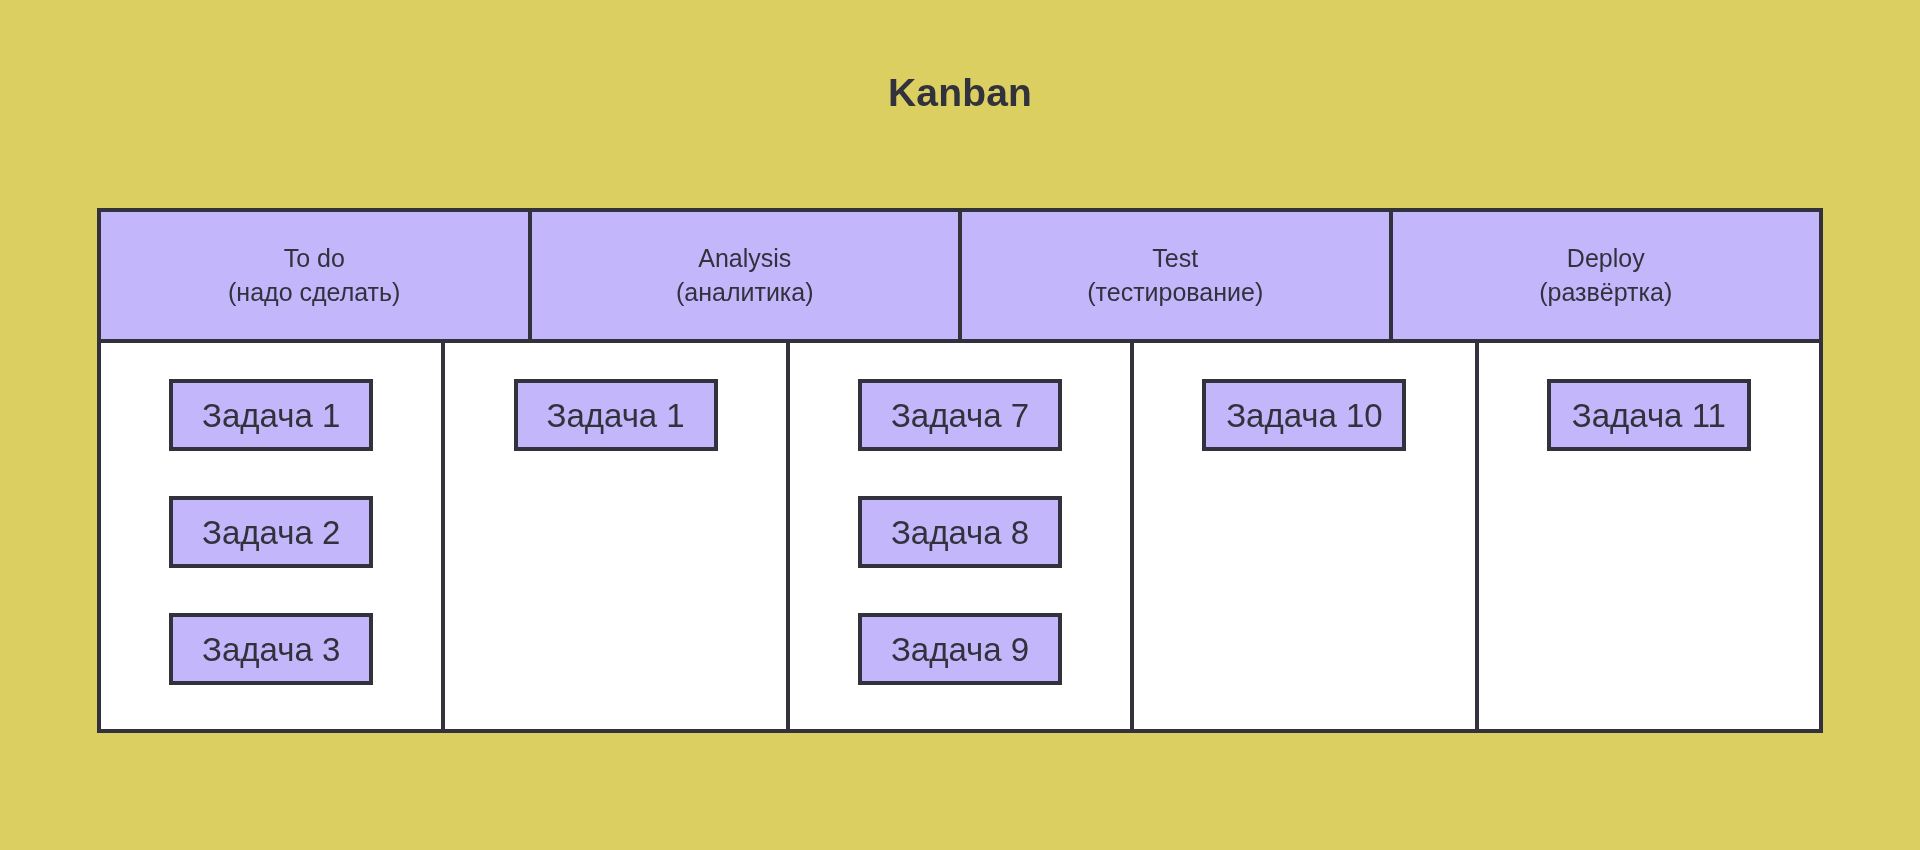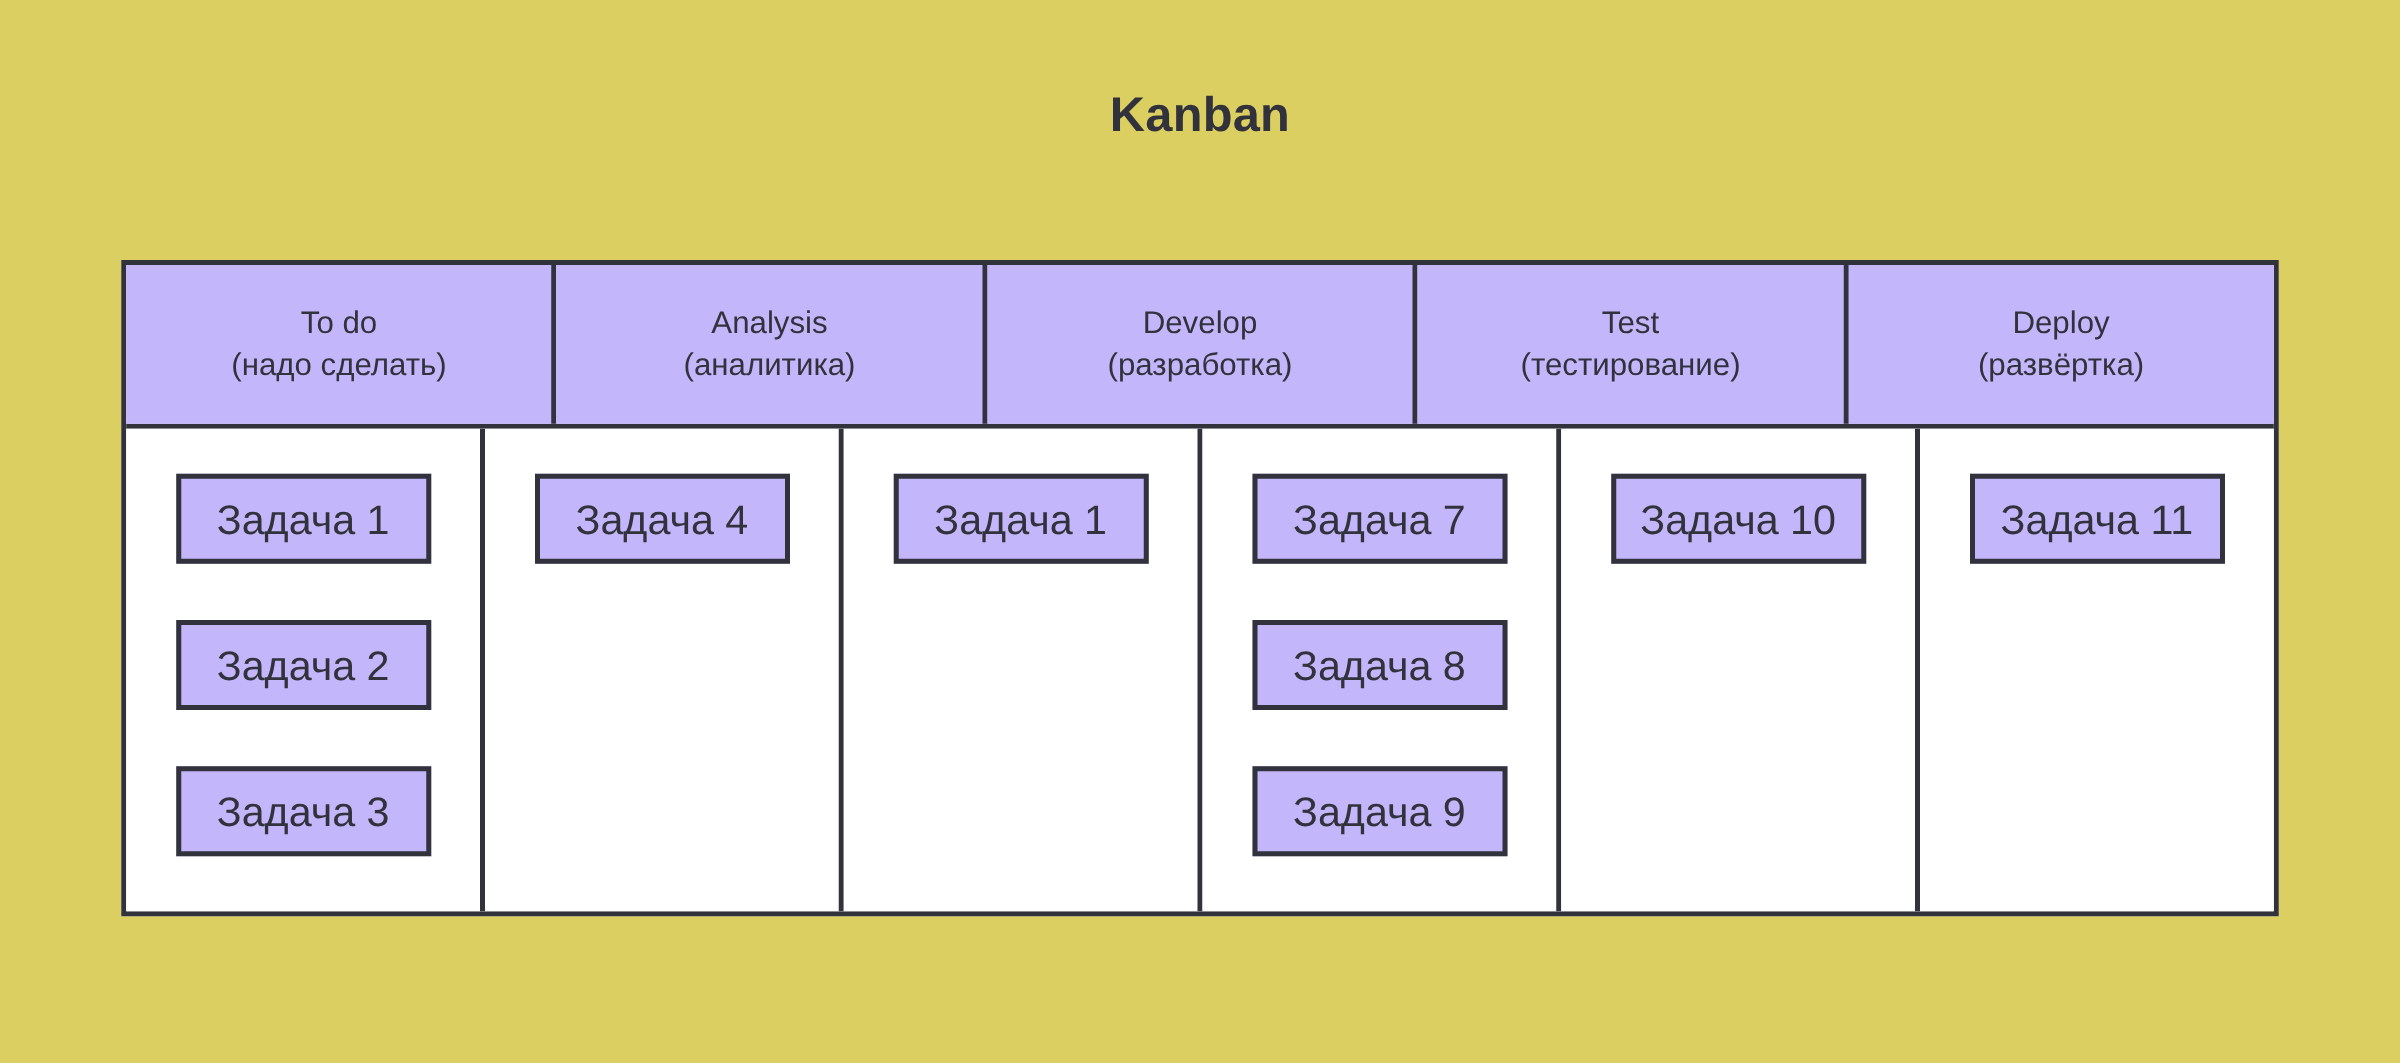--- a/index.html
+++ b/index.html
@@ -117,24 +117,20 @@
     <div class="board-header">
       <div class="col-head">
         <span class="col-head-text">To do
 (надо сделать)</span>
       </div>
       <div class="col-head">
         <span class="col-head-text">Analysis
 (аналитика)</span>
       </div>
       <div class="col-head">
-        <span class="col-head-text">Develop
-(разработка)</span>
-      </div>
-      <div class="col-head">
         <span class="col-head-text">Test
 (тестирование)</span>
       </div>
       <div class="col-head">
         <span class="col-head-text">Deploy
 (развёртка)</span>
       </div>
     </div>
 
     <div class="board-body">
@@ -144,25 +140,20 @@
           <span>Задача 1</span>
         </div>
         <div class="card">
           <span>Задача 2</span>
         </div>
         <div class="card">
           <span>Задача 3</span>
         </div>
       </div>
 
-      <div class="col-body">
-        <div class="card">
-          <span>Задача 4</span>
-        </div>
-      </div>
 
       <div class="col-body">
         <div class="card">
           <span>Задача 1</span>
         </div>
       </div>
 
       <div class="col-body">
         <div class="card">
           <span>Задача 7</span>

